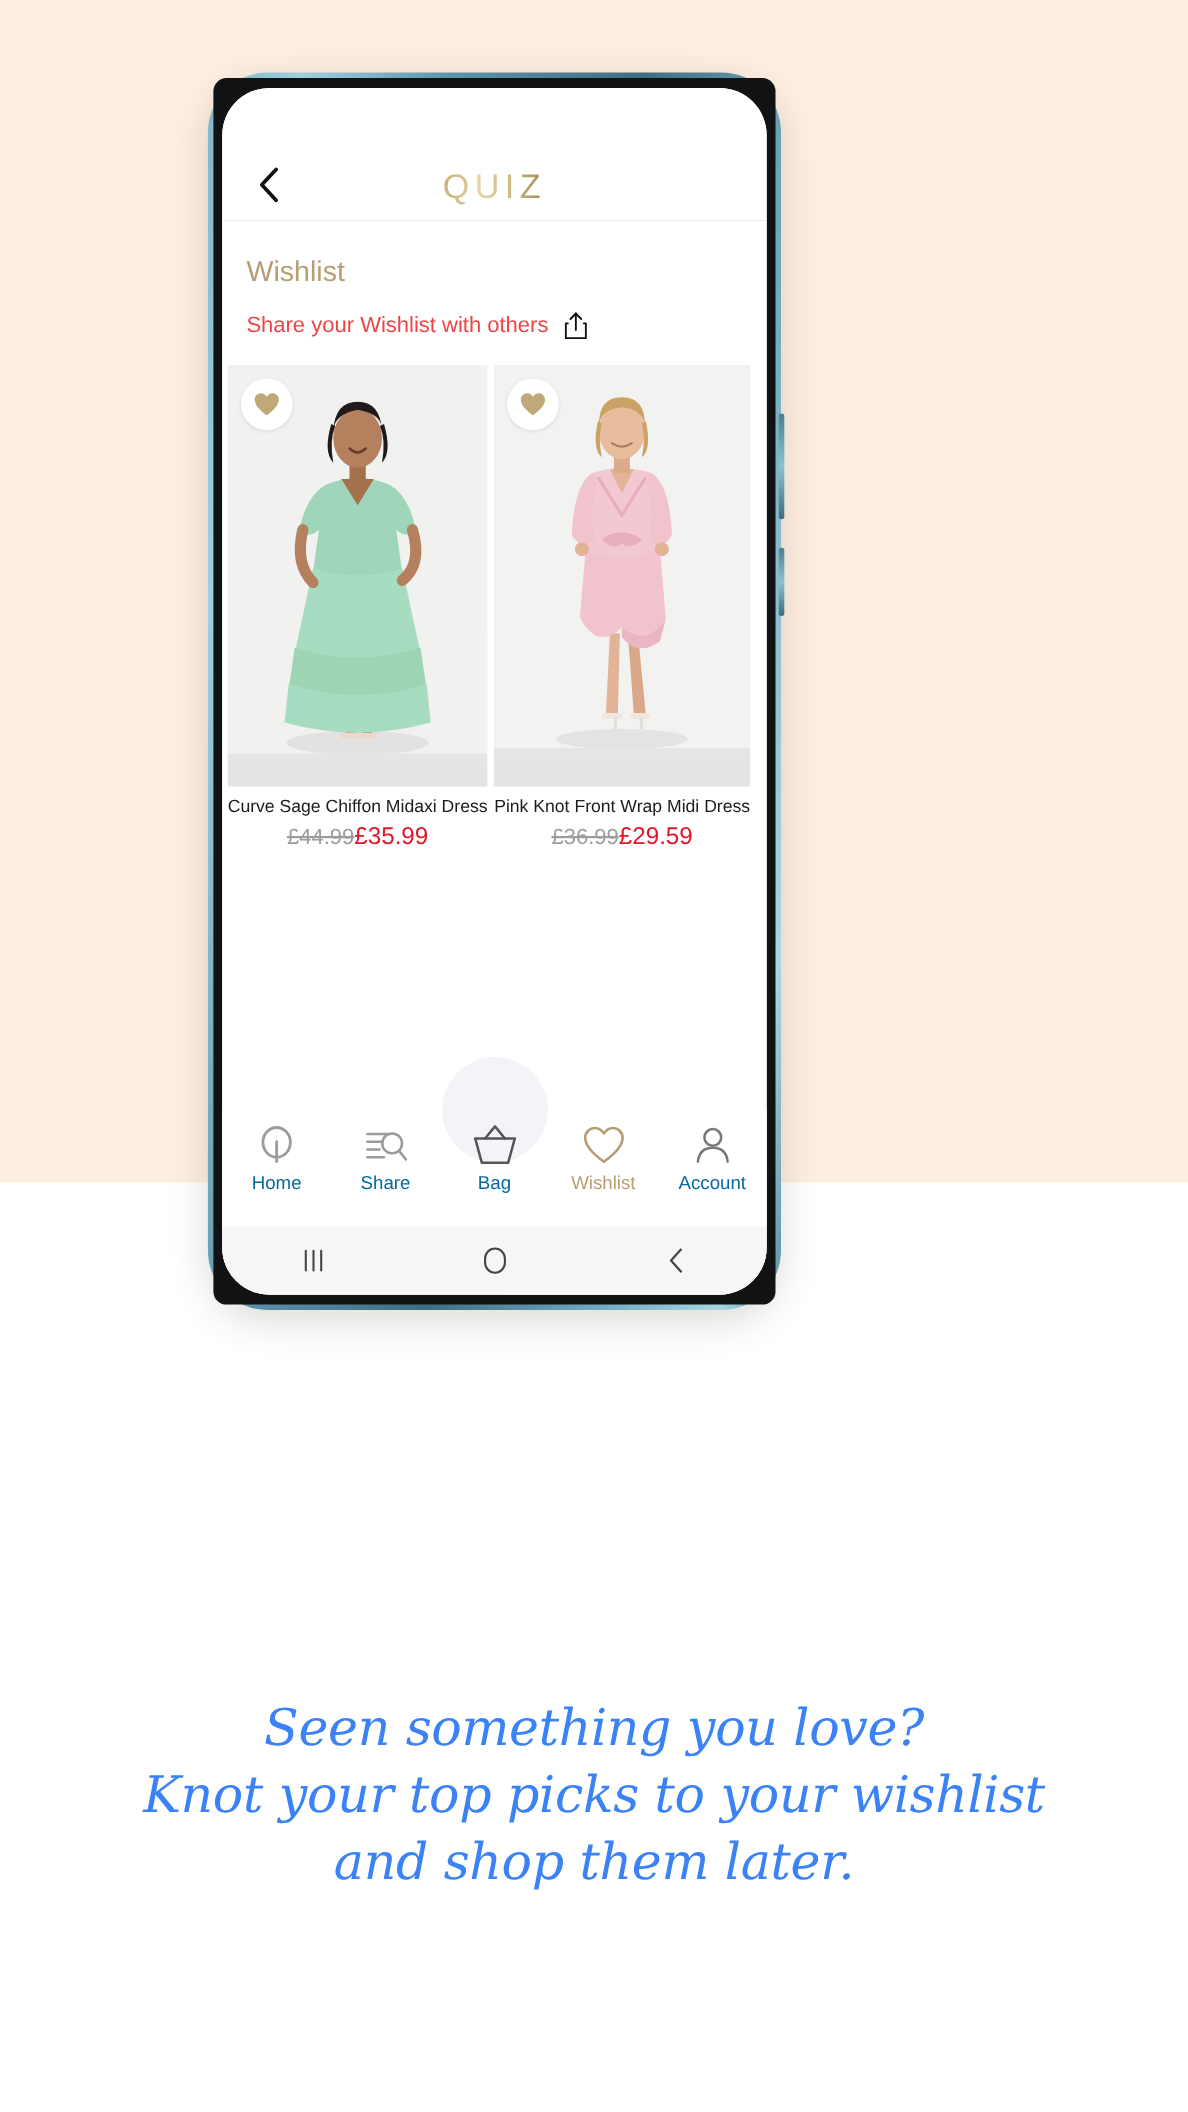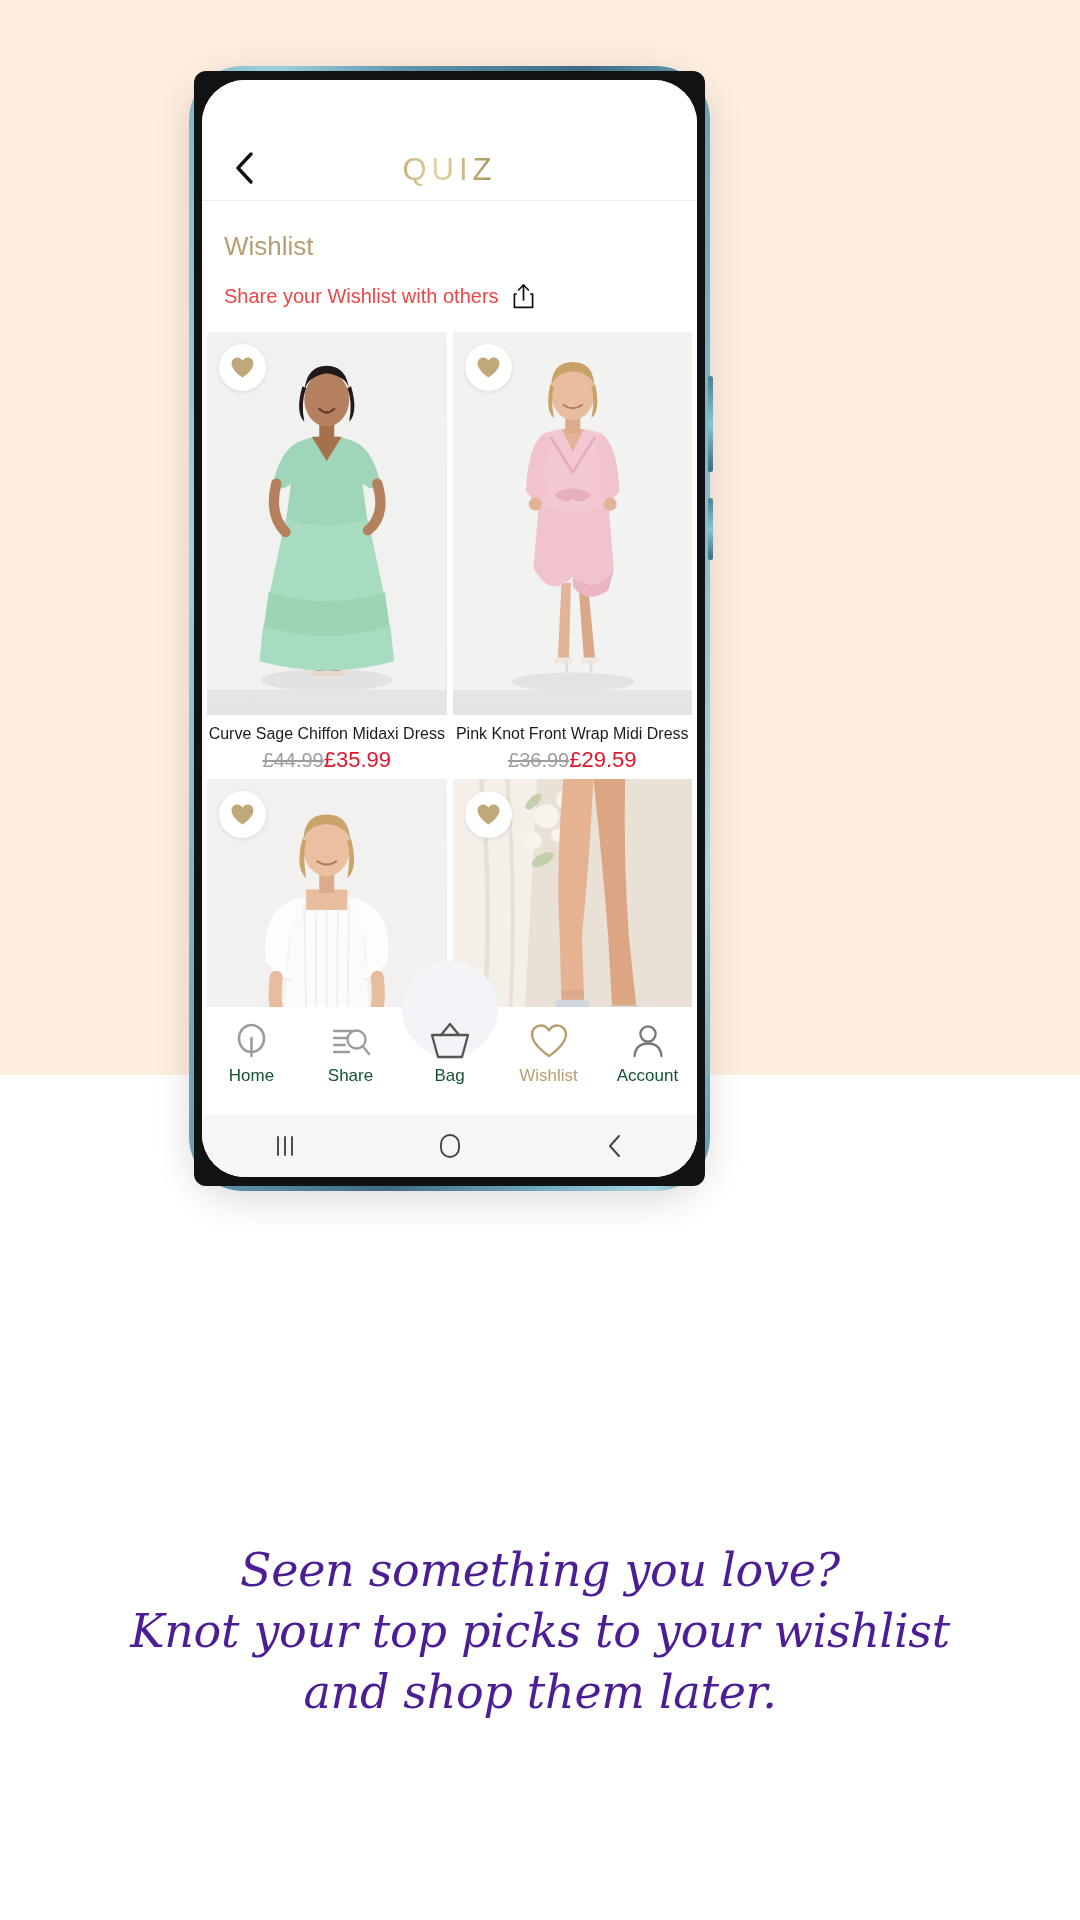--- a/index.html
+++ b/index.html
@@ -94,21 +94,21 @@
   }
   #share-row {
     position: absolute; left: 22px; top: 82px;
     display: flex; align-items: center; gap: 13px;
   }
   #share-row-label { font-size: 20px; color: #ef4444; }
 
   
   #product-grid {
     position: absolute; left: 5px; top: 131px; right: 5px;
-    display: grid; grid-template-columns: 1fr 1fr; gap: 6px;
+    display: grid; grid-template-columns: 1fr 1fr 1fr 1fr; gap: 6px;
   }
   .product-card { position: relative; background: #fff; }
   .product-photo {
     position: relative; width: 100%; height: 383px;
     overflow: hidden; background: #efefef;
   }
   .fav-button {
     position: absolute; left: 12px; top: 12px;
     width: 47px; height: 47px; border-radius: 50%;
     background: #ffffff;
@@ -137,21 +137,21 @@
   #bottom-nav {
     position: absolute; left: 0; bottom: 62px; width: 100%; height: 108px;
     background: #ffffff;
     display: flex; align-items: flex-start; z-index: 6;
   }
   .nav-item {
     flex: 1; display: flex; flex-direction: column;
     align-items: center; padding-top: 14px; cursor: pointer;
   }
   .nav-icon { height: 40px; display: flex; align-items: center; justify-content: center; }
-  .nav-label { margin-top: 5px; font-size: 17px; color: #14532d; }
+  .nav-label { margin-top: 5px; font-size: 17px; color: #0369a1; }
   .nav-item.active .nav-label { color: #b79e72; }
   #nav-bag-circle {
     position: absolute; left: 50%; transform: translateX(-50%);
     top: -46px; width: 96px; height: 96px; border-radius: 50%;
     background: #f2f4f7;
     display: flex; align-items: flex-end; justify-content: center;
     padding-bottom: 14px;
     z-index: -1;
   }
   .nav-item.bag { position: relative; }
@@ -164,21 +164,21 @@
     z-index: 7;
   }
   .android-btn { width: 70px; height: 46px; display:flex; align-items:center; justify-content:center; cursor: pointer; }
 
   
   #caption {
     position: absolute; left: 0; top: 1540px; width: 1080px;
     text-align: center;
     font-family: "DejaVu Serif", serif;
     font-style: italic;
-    font-size: 46px; line-height: 1.33; color: #4c1d95;
+    font-size: 46px; line-height: 1.33; color: #3b82f6;
     letter-spacing: -0.3px;
   }
   #caption div { white-space: nowrap; }
 
   
   .ph { position:absolute; inset:0; }
   .bg-studio { background: linear-gradient(180deg,#f3f3f2 0%, #eceae9 55%, #e6e4e3 100%); }
   .bg-wedding { background: linear-gradient(170deg,#efe9e2 0%,#e8ded4 45%,#ded2c6 100%); }
 </style>
 </head>

